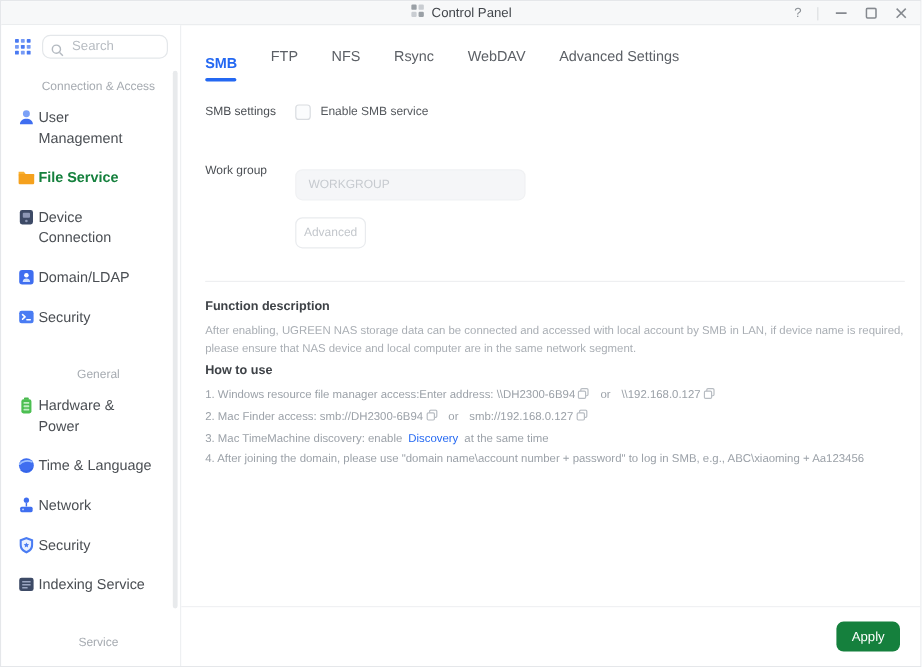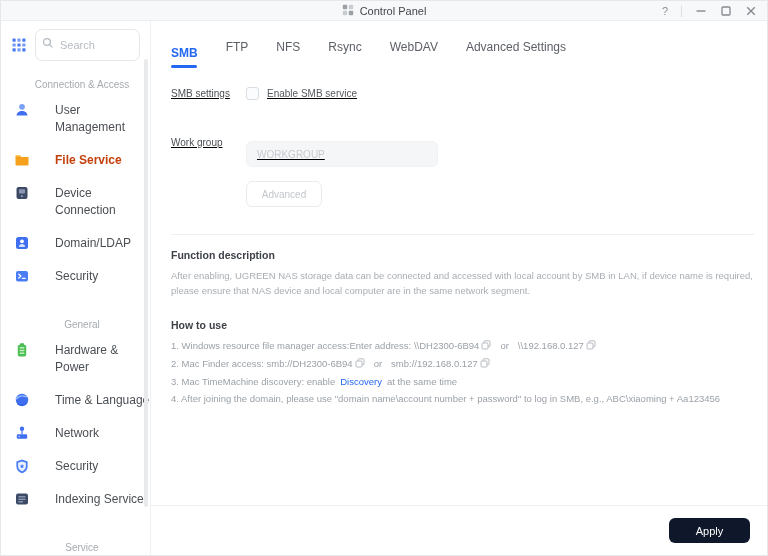--- a/index.html
+++ b/index.html
@@ -17,65 +17,65 @@
   .ctl-btn { display:flex; align-items:center; justify-content:center; width:12px; height:12px; cursor:pointer; }
 
   
   .body { display:flex; height:534px; }
 
   
   .sidebar { width:150px; min-width:150px; border-right:1px solid #eef0f2; position:relative; background:#fff; }
   .sidebar-top { display:flex; align-items:center; gap:8px; padding:8px 10px 4px 10px; }
   .apps-grid-btn { width:16px; height:16px; display:flex; align-items:center; justify-content:center; cursor:pointer; }
   .search-box { position:relative; flex:1; }
-  .search-box input { width:100%; height:32px; border:1px solid #e4e7ea; border-radius:7px; font-size:11px; color:#6b7076; padding:0 6px 0 24px; outline:none; background:#fff; font-family:"Liberation Sans", sans-serif; }
+  .search-box input { width:100%; height:20px; border:1px solid #e4e7ea; border-radius:7px; font-size:11px; color:#6b7076; padding:0 6px 0 24px; outline:none; background:#fff; font-family:"Liberation Sans", sans-serif; }
   .search-box input::placeholder { color:#b7bcc2; }
   .search-glass { position:absolute; left:7px; top:6px; }
   .nav { padding:14px 0 0 13px; }
   .nav-section-label { font-size:10px; color:#a6abb1; margin:0 0 12px 0;text-align:center; }
-  .nav-item { display:flex; align-items:flex-start; gap:25px; margin-bottom:16px; cursor:pointer; }
+  .nav-item { display:flex; align-items:flex-start; gap:2px; margin-bottom:16px; cursor:pointer; }
   .nav-item .nicon { width:16px; height:16px; flex:0 0 16px; margin-top:0px; }
   .nav-item .nlabel { font-size:12px; line-height:17px; color:#4b4f54; max-width:96px; }
-  .nav-item.active .nlabel { color:#c2410c; font-weight:bold; }
+  .nav-item.active .nlabel { color:#15803d; font-weight:bold; }
   .nav-gap { height:18px; }
   .sidebar-scrollbar { position:absolute; right:2px; top:38px; width:4px; height:448px; border-radius:2px; background:#e8eaec; }
 
   
   .main { flex:1; display:flex; flex-direction:column; background:#fff; }
   .tabbar { display:flex; align-items:center; gap:28px; padding:14px 0 0 20px; height:38px; }
   .tab { font-size:12px; color:#5c6066; cursor:pointer; position:relative; }
   .tab.active { color:#2468f2; font-weight:bold;margin-top:11px; }
   .tab.active::after { content:''; position:absolute; left:50%; transform:translateX(-50%); bottom:-8px; width:26px; height:3px; border-radius:2px; background:#2468f2; }
 
   .content { flex:1; padding:0 13px 0 20px; overflow:hidden; }
   .form-area { padding-top:28px; }
-  .form-row { display:flex; align-items:center;text-decoration:underline; }
+  .form-row { display:flex; align-items:center; }
   .form-label { width:75px; font-size:10px; color:#4b4f54; }
   .checkbox { width:13px; height:13px; border:1px solid #d9dce0; border-radius:3px; background:#fbfcfd; margin-right:8px; cursor:pointer; }
   .checkbox-label { font-size:10px; color:#55595e; }
   .row-workgroup { margin-top:17px; }
   .workgroup-input { width:192px; height:26px; background:#f5f6f8; border:1px solid #f0f1f3; border-radius:6px; font-size:10px; color:#9aa0a6; padding:0 10px; outline:none; font-family:"Liberation Sans", sans-serif;margin-top:24px; }
   .workgroup-input::placeholder { color:#c6cacf; }
   .row-advanced { margin-top:14px; margin-left:75px; }
-  .advanced-btn { width:76px; height:26px; background:#fff; border:1px solid #e9ebee; border-radius:6px; font-size:10px; color:#c3c7cc; cursor:default; font-family:"Liberation Sans", sans-serif; }
+  .advanced-btn { width:59px; height:26px; background:#fff; border:1px solid #e9ebee; border-radius:6px; font-size:10px; color:#c3c7cc; cursor:default; font-family:"Liberation Sans", sans-serif; }
 
   .divider { border-top:1px solid #eeeff1; margin-top:27px; }
 
   .desc-heading { margin-top:14px; font-size:10.5px; font-weight:bold; color:#3e4247; }
   .desc-body { margin-top:7px; font-size:9.5px; line-height:15px; color:#a9aeb4; max-width:585px; }
 
-  .howto-heading { margin-top:21px; font-size:10.5px; font-weight:bold; color:#3e4247; }
+  .howto-heading { margin-top:5px; font-size:10.5px; font-weight:bold; color:#3e4247; }
   .howto-list { margin-top:6px; }
   .howto-line { font-size:9.5px; line-height:17px; color:#9ba1a8; white-space:nowrap; }
   .or-sep { margin:0 9px; }
   .copy-ic { display:inline-block; vertical-align:-1px; margin-left:2px; cursor:pointer; }
   .discovery-link { color:#2468f2; margin:0 5px; cursor:pointer; }
 
   .footer { height:50px; border-top:1px solid #f0f1f3; display:flex; align-items:center; justify-content:flex-end; padding-right:17px; }
-  .apply-btn { width:81px; height:25px; background:#0f172a; color:#fff; border:none; border-radius:6px; font-size:11px; cursor:pointer; font-family:"Liberation Sans", sans-serif; }
+  .apply-btn { width:53px; height:25px; background:#15803d; color:#fff; border:none; border-radius:6px; font-size:11px; cursor:pointer; font-family:"Liberation Sans", sans-serif; }
 </style>
 </head>
 <body>
 
 <div class="window">
 
   <div class="titlebar">
     <div class="titlebar-center">
       <span>
         <svg width="12" height="12" viewBox="0 0 12 12">

